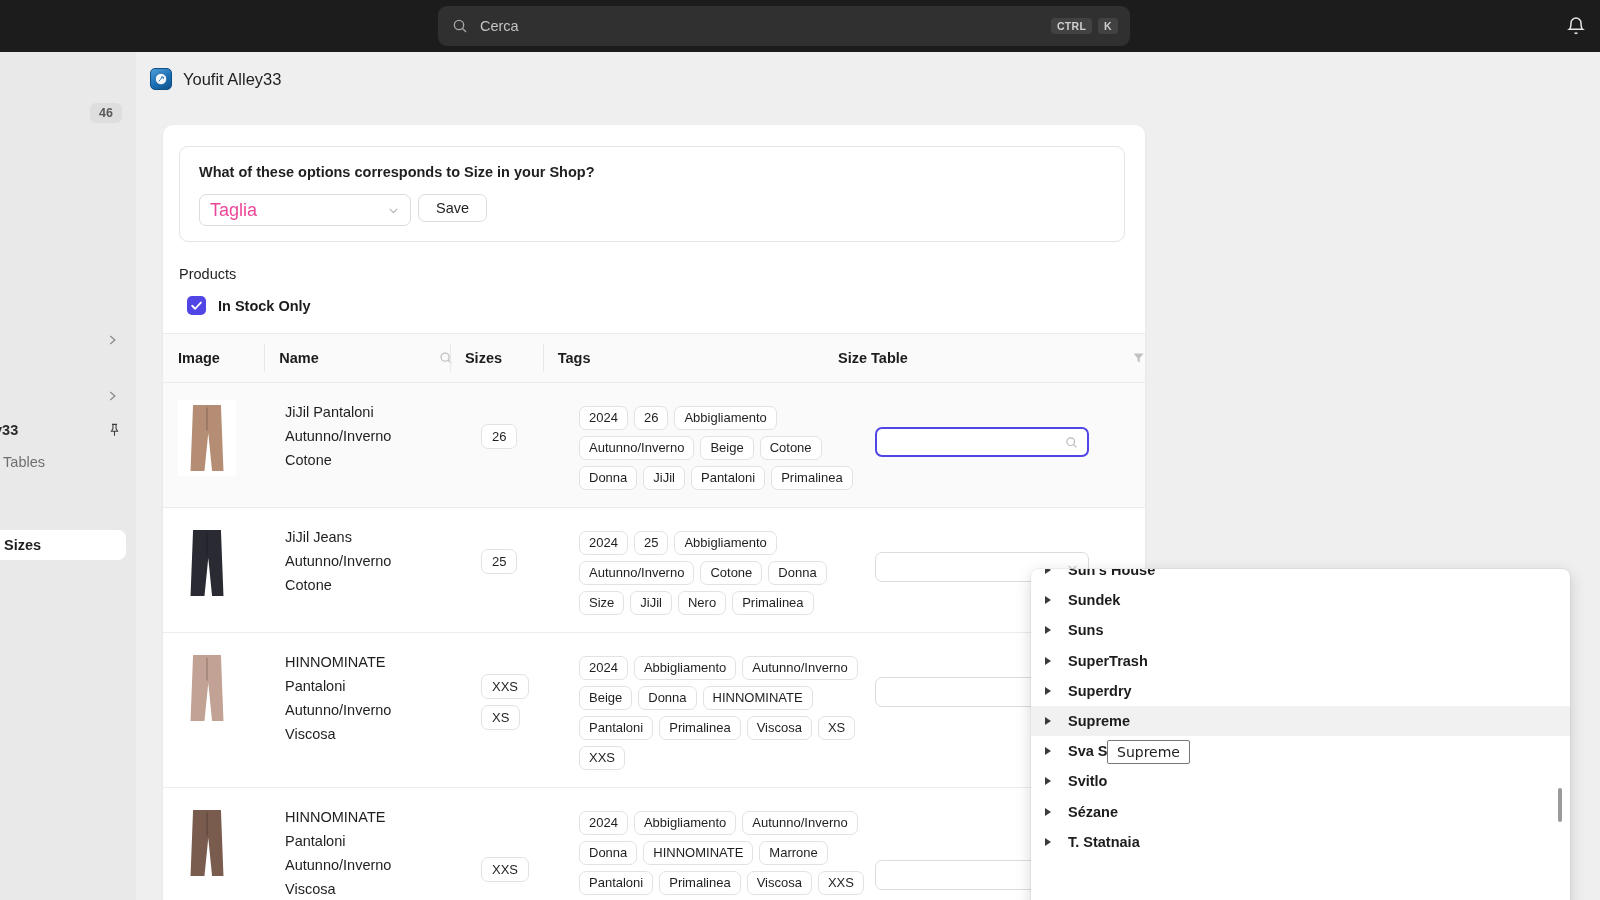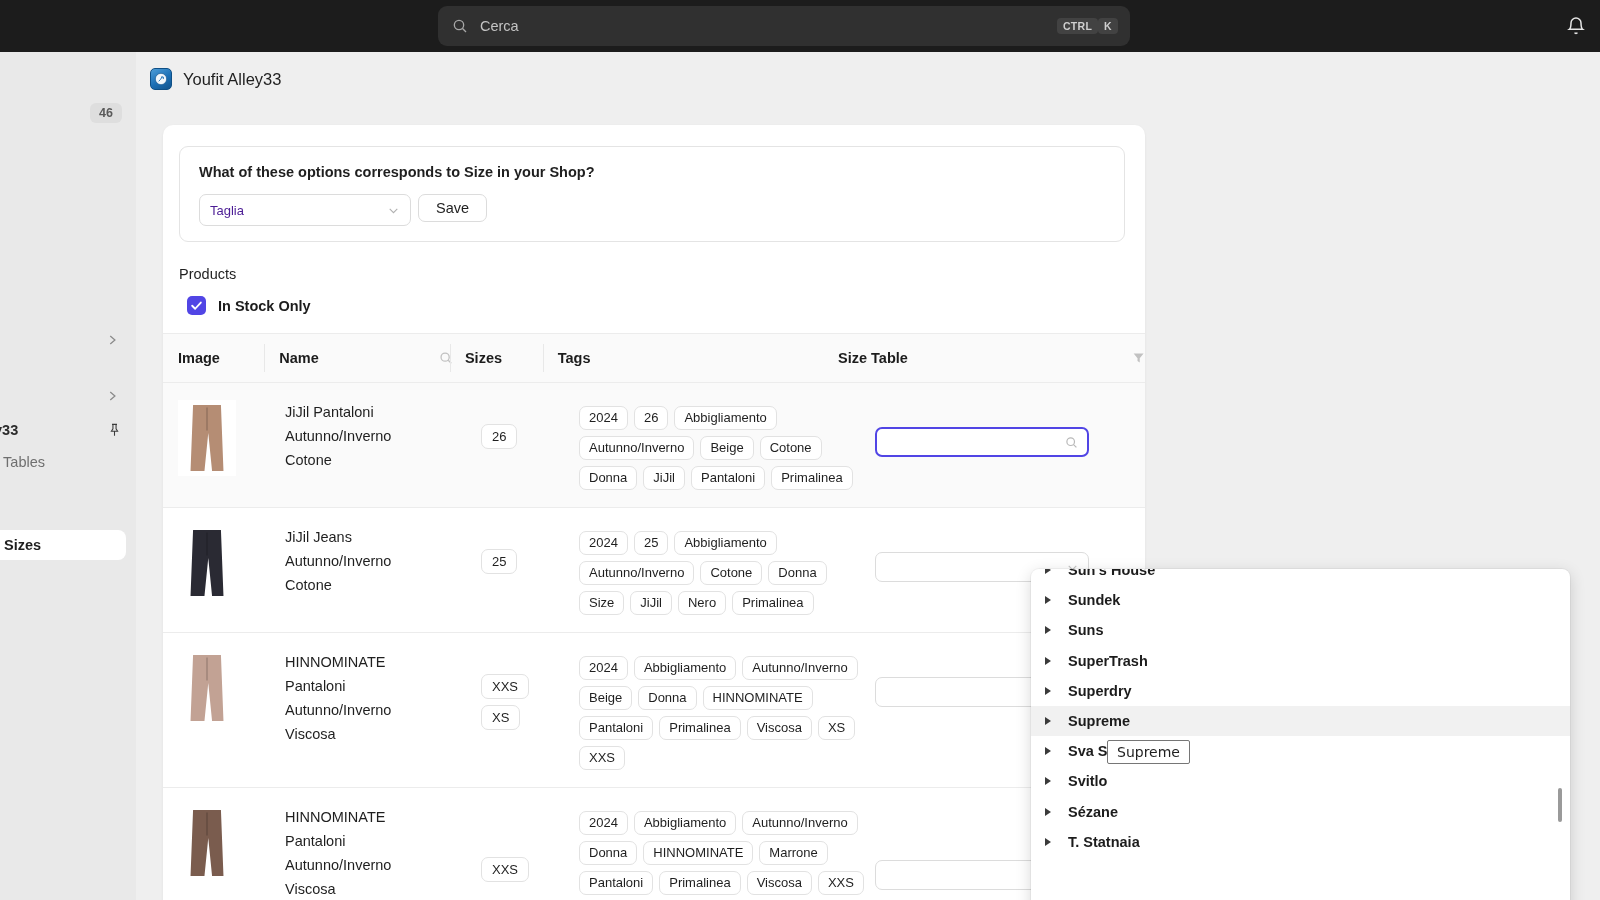--- a/index.html
+++ b/index.html
@@ -18,21 +18,21 @@
   }
   .omnibox {
     position: absolute; left: 438px; top: 6px; width: 692px; height: 40px;
     background: #303030; border-radius: 9px;
     display: flex; align-items: center; padding: 0 12px 0 14px;
   }
   .omnibox .mag { width: 16px; height: 16px; flex: 0 0 16px; opacity: .75; }
   .omnibox .ph {
     margin-left: 12px; color: #c3c3c3; font-size: 14.5px; flex: 1;
   }
-  .kbd-wrap { display: flex; gap: 0; }
+  .kbd-wrap { display: flex; gap: 6px; }
   .kbd {
     background: #424242; color: #cfcfcf; font-size: 10.5px; font-weight: 600;
     border-radius: 4px; padding: 3px 6px; line-height: 1; letter-spacing: .3px;
   }
   .bell { position: absolute; right: 14px; top: 15px; width: 20px; height: 22px; }
 
   
   .sidebar {
     position: absolute; left: 0; top: 52px; width: 136px; height: 848px;
     background: #e9e9e9; z-index: 40; overflow: hidden;
@@ -97,21 +97,21 @@
   }
   .optpanel .q {
     position: absolute; left: 19px; top: 17px;
     font-size: 14.5px; font-weight: 600; color: #1f1f1f;
   }
   .select-box {
     position: absolute; left: 19px; top: 47px; width: 212px; height: 32px;
     border: 1px solid #dcdcdc; border-radius: 7px; background: #fff;
     display: flex; align-items: center; padding: 0 10px;
   }
-  .select-val { font-size: 13px; color: #4c1d95; flex: 1; }
+  .select-val { font-size: 18px; color: #ec4899; flex: 1; }
   .chev-dn { width: 13px; height: 13px; color: #b0b0b0; }
   .save-btn {
     position: absolute; left: 238px; top: 47px; height: 28px;
     border: 1px solid #dcdcdc; border-radius: 7px; background: #fff;
     font-family: inherit; font-size: 14.5px; color: #1f1f1f;
     padding: 0 17px; cursor: pointer;
   }
 
   .products-label {
     position: absolute; left: 16px; top: 141px;

